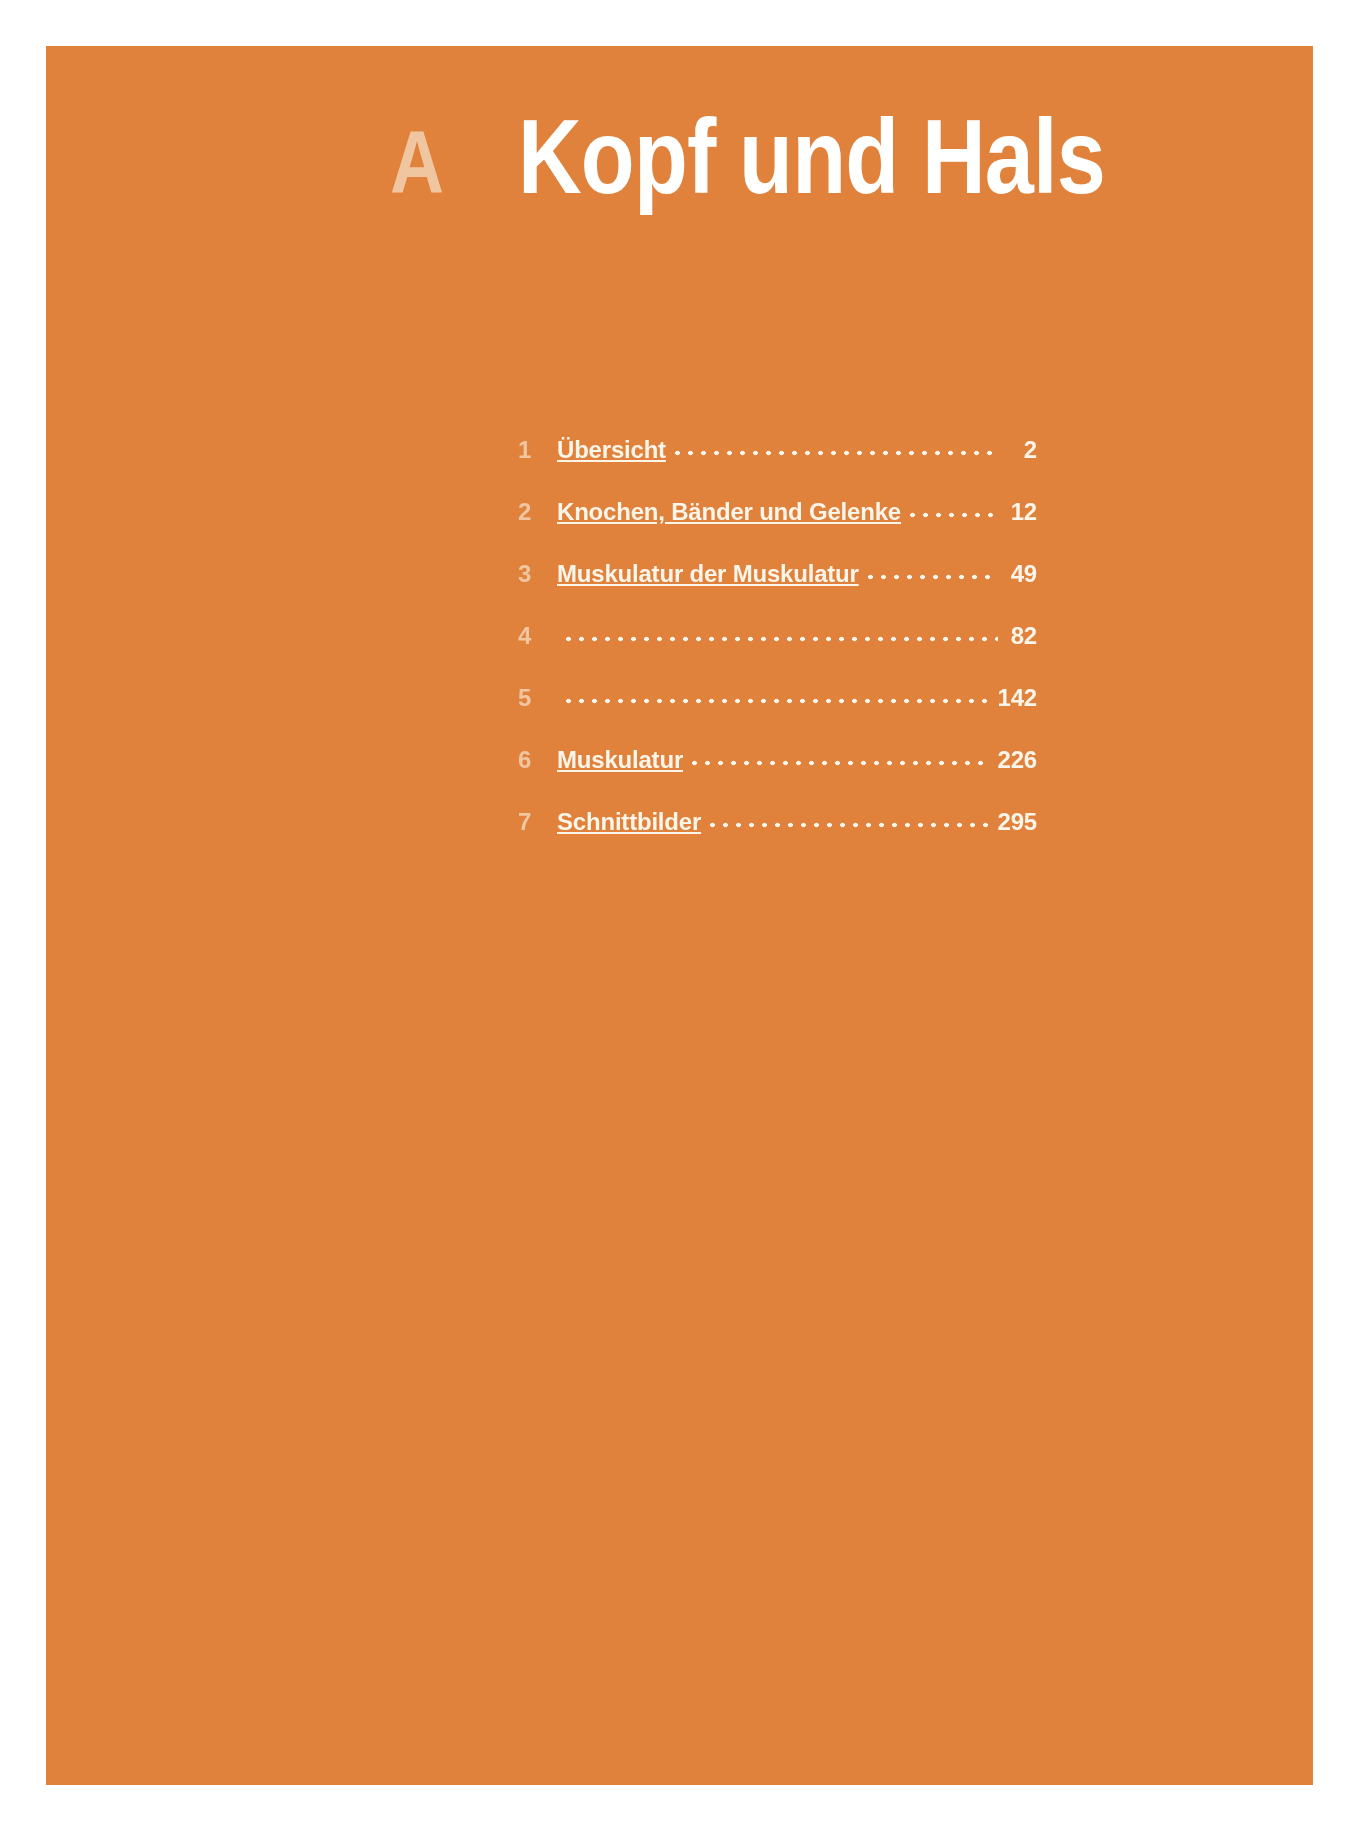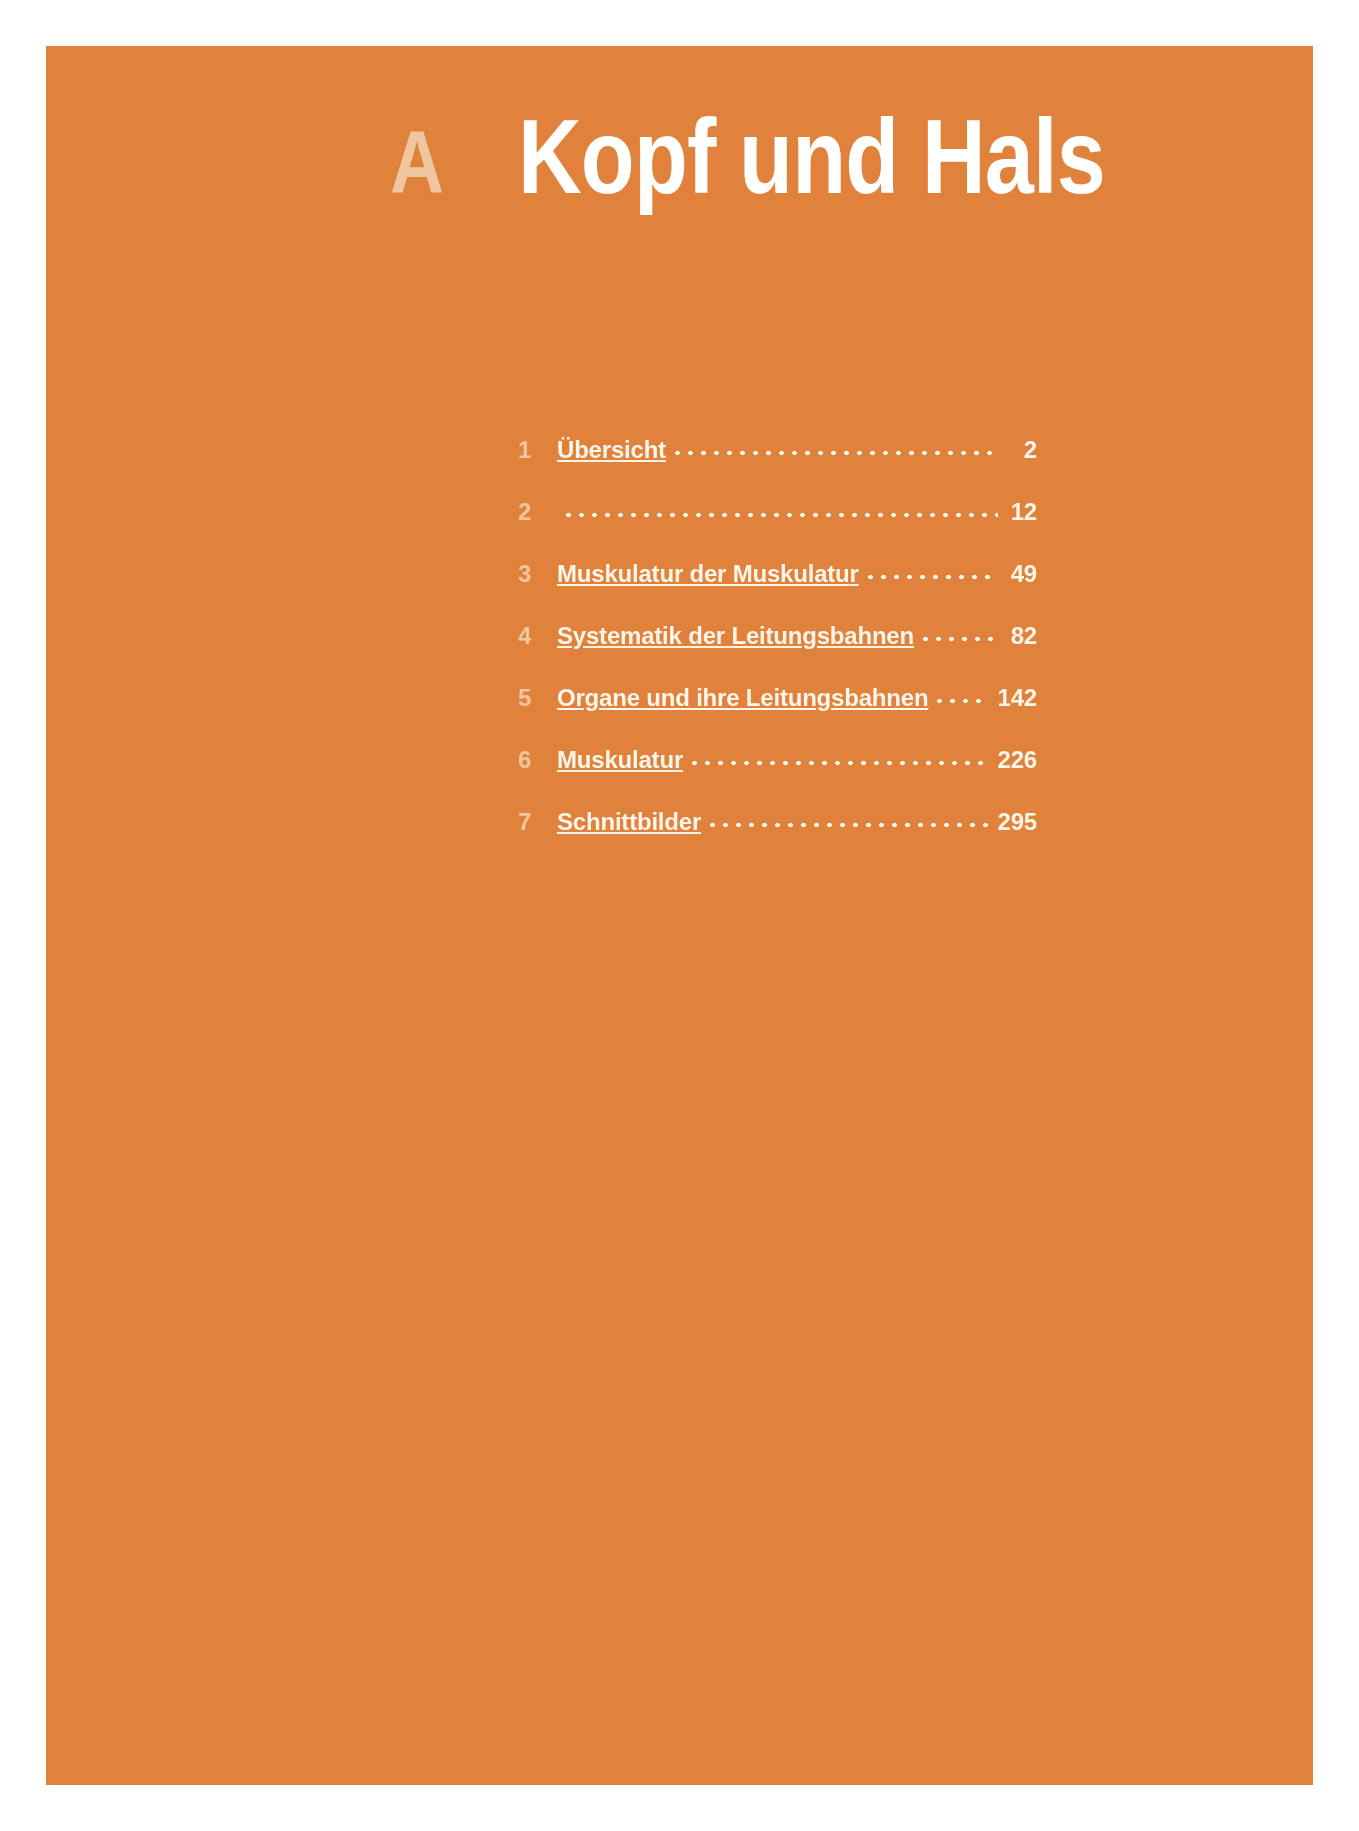--- a/index.html
+++ b/index.html
@@ -84,38 +84,37 @@
 
     <div class="toc">
       <div class="toc-row">
           <span class="toc-num">1</span>
           <span class="toc-label">Übersicht</span>
           <span class="toc-leader"></span>
           <span class="toc-page">2</span>
         </div>
         <div class="toc-row">
           <span class="toc-num">2</span>
+          <span class="toc-label">Knochen, Bänder und Gelenke</span>
           <span class="toc-leader"></span>
           <span class="toc-page">12</span>
         </div>
         <div class="toc-row">
           <span class="toc-num">3</span>
           <span class="toc-label">Muskulatur der Muskulatur</span>
           <span class="toc-leader"></span>
           <span class="toc-page">49</span>
         </div>
         <div class="toc-row">
           <span class="toc-num">4</span>
-          <span class="toc-label">Systematik der Leitungsbahnen</span>
           <span class="toc-leader"></span>
           <span class="toc-page">82</span>
         </div>
         <div class="toc-row">
           <span class="toc-num">5</span>
-          <span class="toc-label">Organe und ihre Leitungsbahnen</span>
           <span class="toc-leader"></span>
           <span class="toc-page">142</span>
         </div>
         <div class="toc-row">
           <span class="toc-num">6</span>
           <span class="toc-label">Muskulatur</span>
           <span class="toc-leader"></span>
           <span class="toc-page">226</span>
         </div>
         <div class="toc-row">

